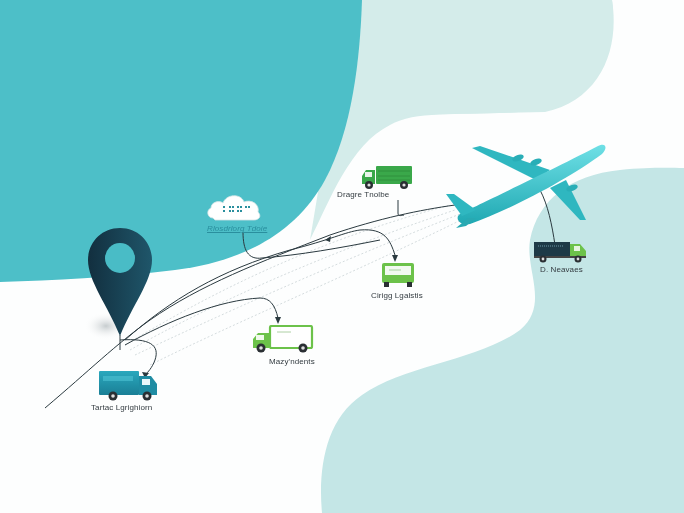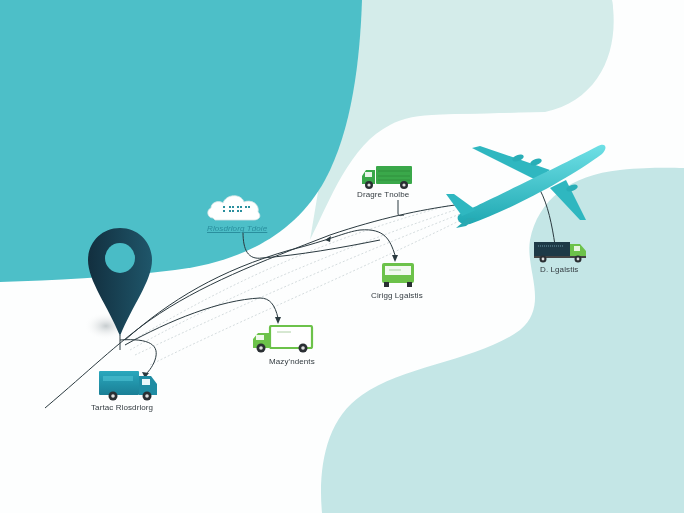--- a/index.html
+++ b/index.html
@@ -98,21 +98,21 @@
           <line x1="18" y1="16" x2="50" y2="16"></line>
         </g>
       <path d="M2,20 L2,12 L6,6 L15,6 L15,20 Z" fill="#3aa84a"></path>
       <rect x="5" y="8" width="7" height="5" fill="#e8f5ea"></rect>
       <circle cx="9" cy="21" r="4" fill="#2a2f33"></circle>
         <circle cx="9" cy="21" r="1.6" fill="#e0e0e0"></circle>
       <circle cx="44" cy="21" r="4" fill="#2a2f33"></circle>
         <circle cx="44" cy="21" r="1.6" fill="#e0e0e0"></circle>
     </svg>
   </div>
-  <div class="label" style="left:357px;top:190px;text-align:center;">Dragre Tnolbe</div>
+  <div class="label" style="left:337px;top:190px;text-align:center;">Dragre Tnolbe</div>
 
   <div class="node" style="left:440px;top:136px;width:170px;height:92px;">
     <svg width="170" height="92" viewBox="0 0 170 92">
       <defs>
         <linearGradient id="planegrad" x1="0" y1="0" x2="0" y2="1">
           <stop offset="0" stop-color="#6fe0e6"></stop>
           <stop offset="1" stop-color="#1fa8b2"></stop>
         </linearGradient>
       </defs>
 
@@ -137,21 +137,21 @@
       <line x1="6" y1="6" x2="32" y2="6" stroke="#7fb0bf" stroke-width="0.8" stroke-dasharray="1,1"></line>
       <path d="M38,4 L48,4 L54,11 L54,18 L38,18 Z" fill="#6cc24a"></path>
       <rect x="42" y="6" width="6" height="5" fill="#e6f5de"></rect>
       <rect x="2" y="16" width="52" height="2" fill="#444"></rect>
       <circle cx="11" cy="19" r="3.5" fill="#2a2f33"></circle>
         <circle cx="11" cy="19" r="1.4" fill="#ddd"></circle>
       <circle cx="46" cy="19" r="3.5" fill="#2a2f33"></circle>
         <circle cx="46" cy="19" r="1.4" fill="#ddd"></circle>
     </svg>
   </div>
-  <div class="label" style="left:540px;top:265px;">D. Lgalstis</div>
+  <div class="label" style="left:540px;top:265px;">D. Neavaes</div>
 
   <div class="node" style="left:381px;top:262px;width:34px;height:26px;">
     <svg width="34" height="26" viewBox="0 0 34 26">
       <rect x="1" y="1" width="32" height="20" rx="2" fill="#6cc24a"></rect>
       <rect x="4" y="4" width="26" height="9" fill="#f2faf0"></rect>
       <line x1="8" y1="8" x2="20" y2="8" stroke="#8bbf80" stroke-width="0.7"></line>
       <rect x="3" y="20" width="5" height="5" fill="#2a2f33"></rect>
       <rect x="26" y="20" width="5" height="5" fill="#2a2f33"></rect>
     </svg>
   </div>
@@ -182,15 +182,15 @@
       <rect x="2" y="1" width="40" height="24" rx="1" fill="url(#bluegrad)"></rect>
       <rect x="6" y="6" width="30" height="5" fill="#4fc3d3" opacity="0.6"></rect>
       <path d="M42,6 L54,6 L60,14 L60,25 L42,25 Z" fill="#1f8ca3"></path>
       <rect x="45" y="9" width="8" height="6" fill="#eaf7fa"></rect>
       <circle cx="16" cy="26" r="4.5" fill="#2a2f33"></circle>
         <circle cx="16" cy="26" r="1.8" fill="#ddd"></circle>
       <circle cx="50" cy="26" r="4.5" fill="#2a2f33"></circle>
         <circle cx="50" cy="26" r="1.8" fill="#ddd"></circle>
     </svg>
   </div>
-  <div class="label" style="left:91px;top:403px;">Tartac Rlosdrlorg</div>
+  <div class="label" style="left:91px;top:403px;">Tartac Lgrighiorn</div>
 
 </div>
 
 </body></html>

